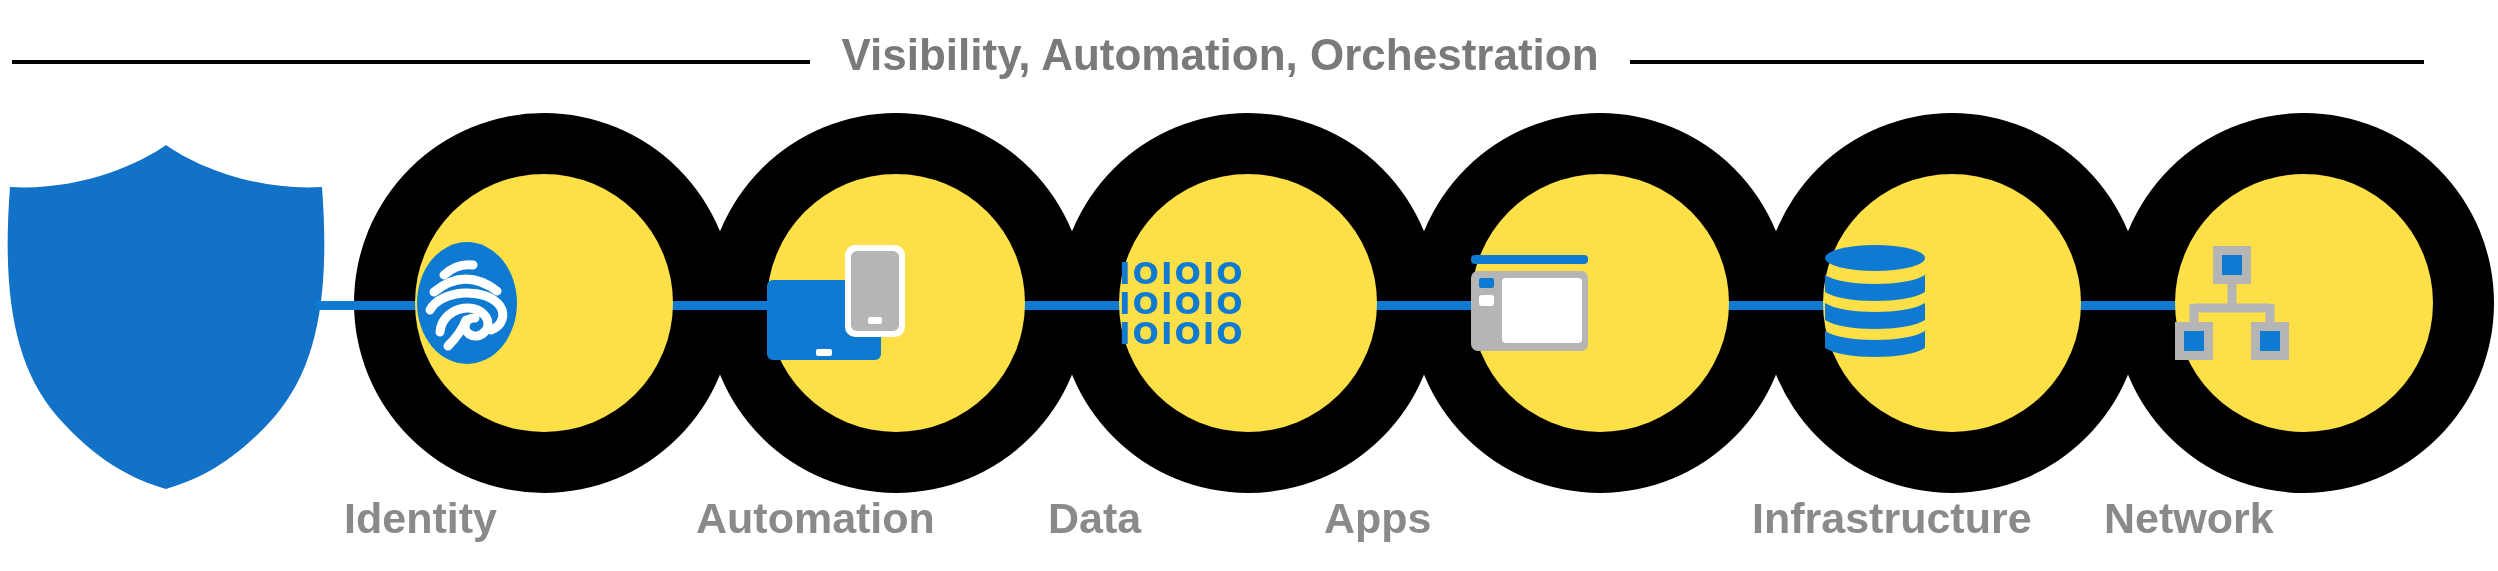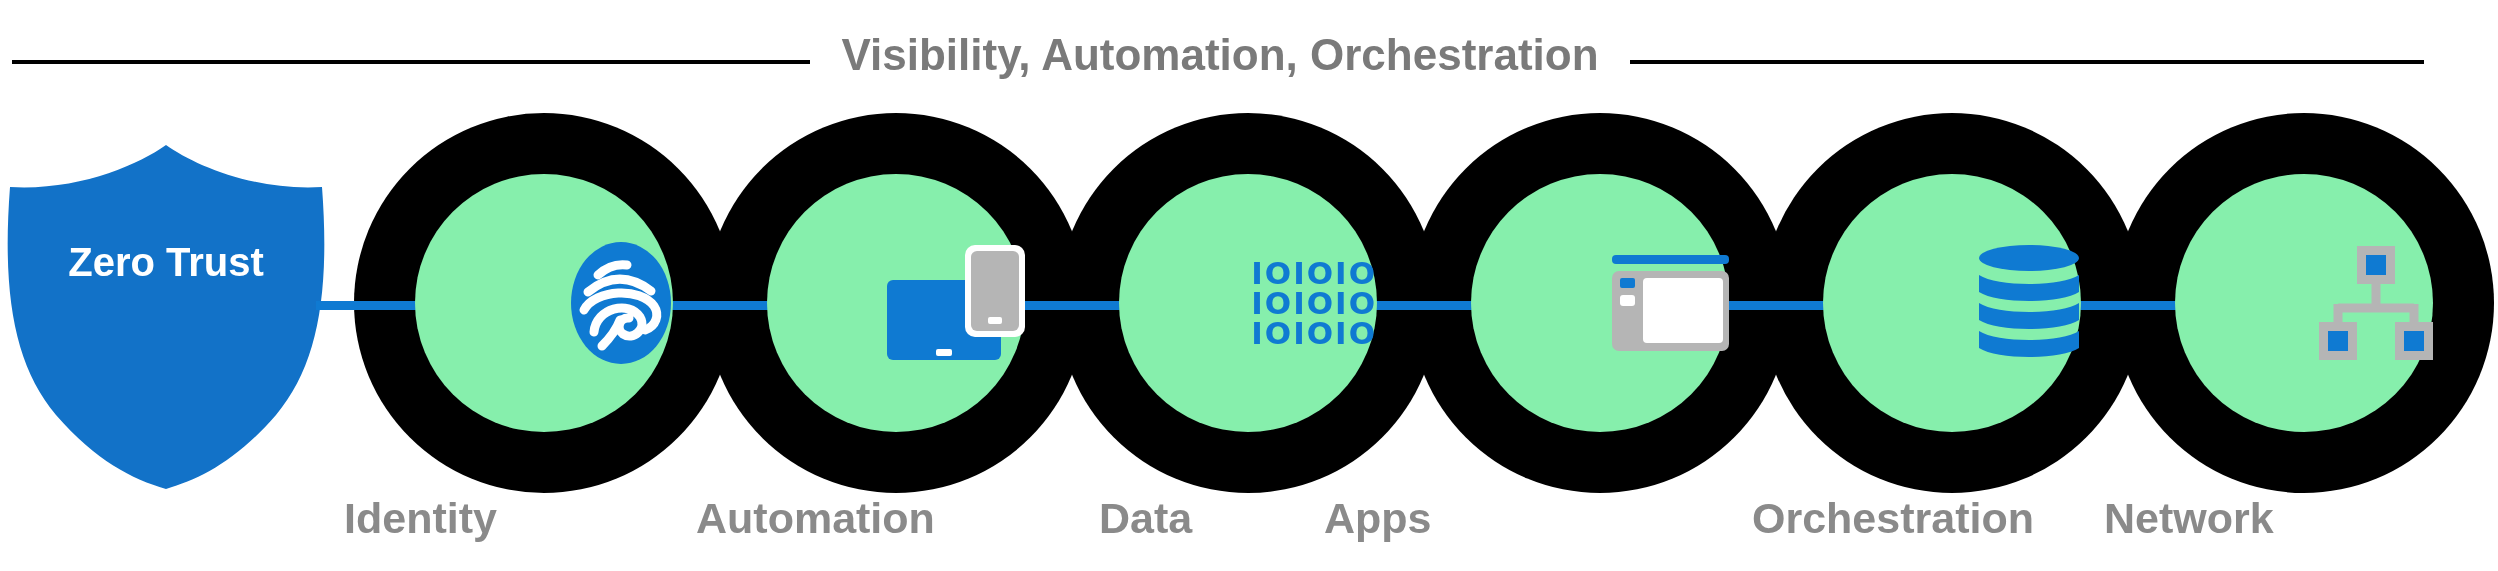--- a/index.html
+++ b/index.html
@@ -26,26 +26,26 @@
   }
 
   
   .connector{position:absolute;left:316px;top:301px;width:1990px;height:9px;
     background:var(--accent-blue,#0f7ad2);z-index:2;}
   .ring{position:absolute;top:113px;width:380px;height:380px;border-radius:50%;
     background:var(--ring-black,#000);z-index:1;}
   .ring.n1{left:354px}.ring.n2{left:706px}.ring.n3{left:1058px}
   .ring.n4{left:1410px}.ring.n5{left:1762px}.ring.n6{left:2114px}
   .inner{position:absolute;top:174px;width:258px;height:258px;border-radius:50%;
-    background:#86efac;z-index:3;display:flex;align-items:center;justify-content:flex-end;}
+    background:#fde047;z-index:3;display:flex;align-items:center;justify-content:flex-start;}
   .inner.n1{left:415px}.inner.n2{left:767px}.inner.n3{left:1119px}
   .inner.n4{left:1471px}.inner.n5{left:1823px}.inner.n6{left:2175px}
   .node-label{position:absolute;top:494px;width:400px;z-index:5;
     font-size:43px;font-weight:600;color:var(--label-gray,#8a8a8a);white-space:nowrap;}
-  .node-label.n1{left:344px}.node-label.n2{left:696px}.node-label.n3{left:1099px}
+  .node-label.n1{left:344px}.node-label.n2{left:696px}.node-label.n3{left:1048px}
   .node-label.n4{left:1324px}.node-label.n5{left:1752px}.node-label.n6{left:2104px}
 
   
   .devices{position:relative;width:138px;height:116px;}
   .laptop{position:absolute;left:0;top:35px;width:114px;height:80px;border-radius:6px;
     background:var(--accent-blue,#0f7ad2);}
   .phone-frame{position:absolute;left:78px;top:0;width:60px;height:92px;border-radius:10px;
     background:#fff;}
   .phone-body{position:absolute;left:84px;top:6px;width:48px;height:80px;border-radius:6px;
     background:var(--device-gray,#b5b5b5);}
@@ -79,21 +79,20 @@
 <svg class="shield-svg" width="332" height="348" viewBox="0 0 332 348">
   <path fill="var(--shield-blue)" d="M166 2
     C138 22 78 48 10 44
     C2 150 14 222 56 272
     C96 318 132 336 166 346
     C200 336 236 318 276 272
     C318 222 330 150 322 44
     C254 48 194 22 166 2 Z"></path>
 </svg>
 <div class="shield-text">
-  <div>Zero Trust</div>
 </div>
 
 <div class="connector"></div>
 <div class="ring n1"></div>
 <div class="ring n2"></div>
 <div class="ring n3"></div>
 <div class="ring n4"></div>
 <div class="ring n5"></div>
 <div class="ring n6"></div>
 
@@ -173,14 +172,14 @@
       <rect x="9" y="85" width="20" height="20"></rect>
       <rect x="85" y="85" width="20" height="20"></rect>
     </g>
   </svg>
 </div>
 
 <div class="node-label n1">Identity</div>
 <div class="node-label n2">Automation</div>
 <div class="node-label n3">Data</div>
 <div class="node-label n4">Apps</div>
-<div class="node-label n5">Orchestration</div>
+<div class="node-label n5">Infrastructure</div>
 <div class="node-label n6">Network</div>
 
 </body></html>

